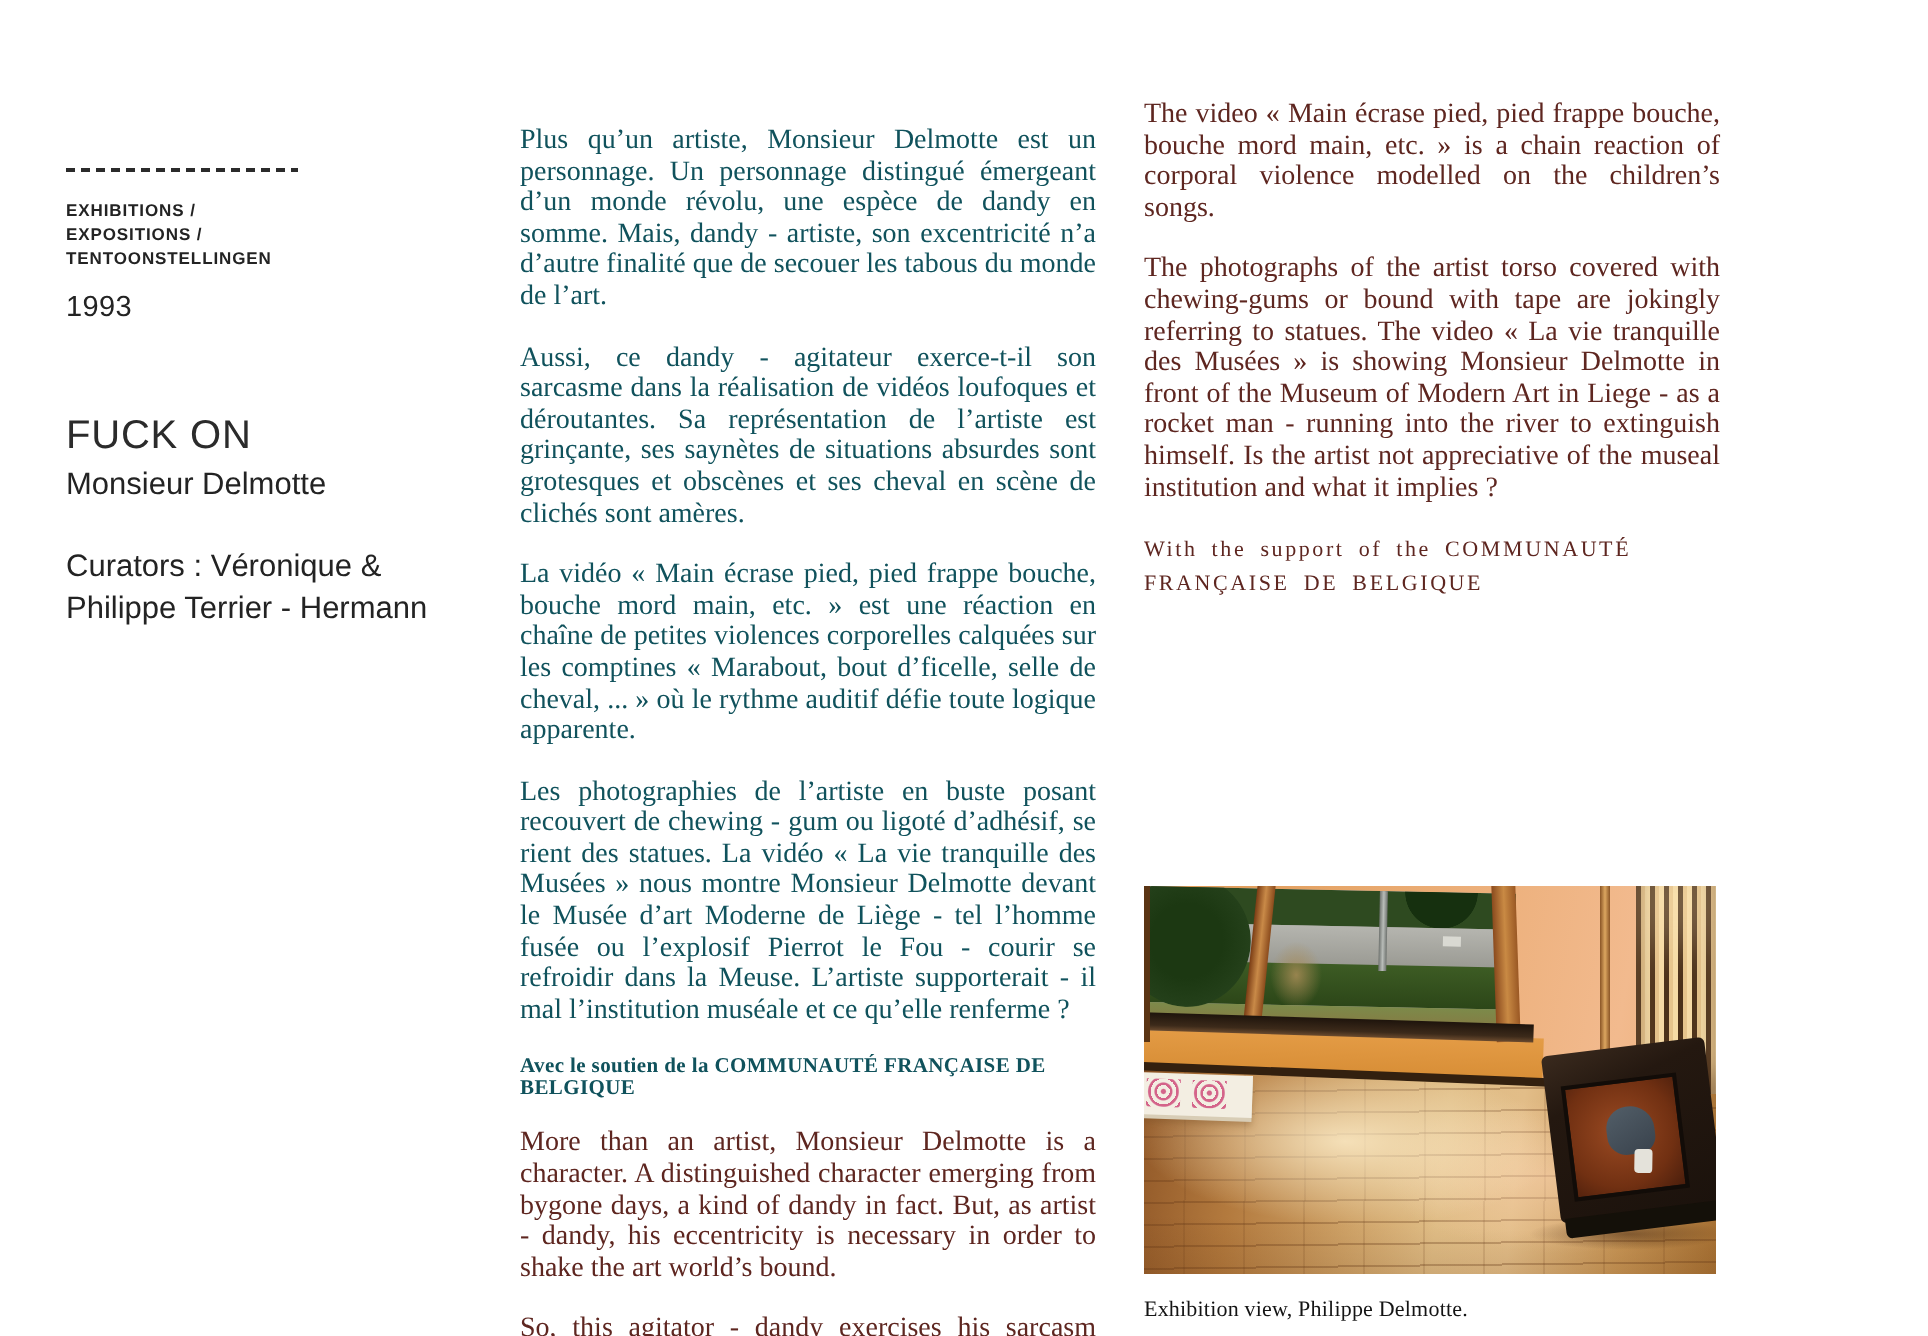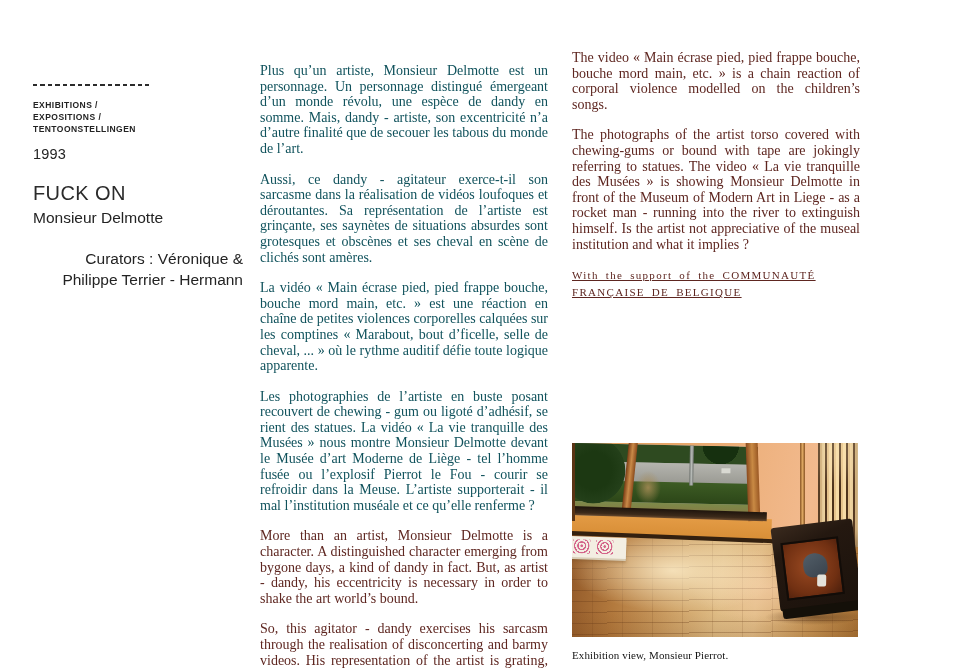--- a/index.html
+++ b/index.html
@@ -13,38 +13,38 @@
   .sidebar {
     position:absolute; left:33px; top:84px; width:210px;
     font-family:"Liberation Sans", sans-serif; color:var(--sidebar-text,#232323);
   }
   .dashed-divider {
     width:116px; height:2px; margin-bottom:13px;
     background:repeating-linear-gradient(90deg,#2b2b2b 0 4.5px,transparent 4.5px 7.5px);
   }
   .cat-line { font-size:8.5px; letter-spacing:.45px; line-height:12px;font-weight:bold; }
   .year { margin-top:11px; font-size:14.5px; letter-spacing:.2px; }
-  .exh-title { margin-top:20px; font-size:20px; letter-spacing:.4px; color:#2b2b2b; }
+  .exh-title { margin-top:45px; font-size:20px; letter-spacing:.4px; color:#2b2b2b; }
   .exh-artist { margin-top:4px; font-size:15.5px; }
-  .curators { margin-top:22px; font-size:15.5px; line-height:20.5px;text-align:right; }
+  .curators { margin-top:22px; font-size:15.5px; line-height:20.5px; }
 
   
   .col { position:absolute; text-align:justify; }
   .col-middle { left:260px; top:40px; width:288px; }
   .col-right  { left:572px; top:50px; width:288px; }
   .para { font-size:14px; line-height:15.6px; margin:0 0 15px 0; }
   .french { color:var(--french-text,#10525c);margin-top:23px; }
   .english { color:var(--english-text,#5e2620); }
   .support-fr {
     color:var(--french-text,#10525c); font-size:10.5px; font-weight:bold;
     letter-spacing:.2px; margin:8px 0 14px 0; text-align:left;
   }
   .support-en {
     color:var(--english-text,#5e2620); font-size:11px; line-height:17px;
-    letter-spacing:1.3px; word-spacing:3px; margin-top:1px; text-align:left;text-decoration:underline;
+    letter-spacing:1.3px; word-spacing:3px; margin-top:1px; text-align:left;
   }
 
   
   .photo {
     position:absolute; left:572px; top:443px; width:286px; height:194px;
     overflow:hidden; background:linear-gradient(100deg,#dd9852 0%,#eaab72 42%,#f2ba8e 78%,#eba96e 100%);
   }
   .photo * { position:absolute; }
   .under-window-wall { left:0; top:70px; width:200px; height:24px;
     background:linear-gradient(#e49c46,#d68c34); transform:rotate(1.8deg); transform-origin:left top; }
@@ -140,20 +140,21 @@
     </div>
   </aside>
 
   <section class="col col-middle">
     <div class="french">
         <p class="para">Plus qu’un artiste, Monsieur Delmotte est un personnage. Un personnage distingué émergeant d’un monde révolu, une espèce de dandy en somme. Mais, dandy - artiste, son excentricité n’a d’autre finalité que de secouer les tabous du monde de l’art.</p>
         <p class="para">Aussi, ce dandy - agitateur exerce-t-il son sarcasme dans la réalisation de vidéos loufoques et déroutantes. Sa représentation de l’artiste est grinçante, ses saynètes de situations absurdes sont grotesques et obscènes et ses cheval en scène de clichés sont amères.</p>
         <p class="para">La vidéo « Main écrase pied, pied frappe bouche, bouche mord main, etc. » est une réaction en chaîne de petites violences corporelles calquées sur les comptines « Marabout, bout d’ficelle, selle de cheval, ... » où le rythme auditif défie toute logique apparente.</p>
         <p class="para">Les photographies de l’artiste en buste posant recouvert de chewing - gum ou ligoté d’adhésif, se rient des statues. La vidéo « La vie tranquille des Musées » nous montre Monsieur Delmotte devant le Musée d’art Moderne de Liège - tel l’homme fusée ou l’explosif Pierrot le Fou - courir se refroidir dans la Meuse. L’artiste supporterait - il mal l’institution muséale et ce qu’elle renferme ?</p>
       </div>
+    <p class="support-fr">Avec le soutien de la COMMUNAUTÉ FRANÇAISE DE BELGIQUE</p>
     <div class="english">
         <p class="para">More than an artist, Monsieur Delmotte is a character. A distinguished character emerging from bygone days, a kind of dandy in fact. But, as artist - dandy, his eccentricity is necessary in order to shake the art world’s bound.</p>
         <p class="para">So, this agitator - dandy exercises his sarcasm through the realisation of disconcerting and barmy videos. His representation of the artist is grating, his playlets of</p>
       </div>
   </section>
 
   <section class="col col-right">
     <div class="english">
         <p class="para">The video « Main écrase pied, pied frappe bouche, bouche mord main, etc. » is a chain reaction of corporal violence modelled on the children’s songs.</p>
         <p class="para">The photographs of the artist torso covered with chewing-gums or bound with tape are jokingly referring to statues. The video « La vie tranquille des Musées » is showing Monsieur Delmotte in front of the Museum of Modern Art in Liege - as a rocket man - running into the river to extinguish himself. Is the artist not appreciative of the museal institution and what it implies ?</p>
@@ -193,15 +194,15 @@
     <div class="tv">
       <div class="tv-body"></div>
       <div class="tv-screen">
         <div class="tv-figure"></div>
         <div class="tv-figure-legs"></div>
       </div>
       <div class="tv-base"></div>
     </div>
   </figure>
 
-  <figcaption class="caption">Exhibition view, Monsieur Pierrot.</figcaption>
+  <figcaption class="caption">Exhibition view, Philippe Delmotte.</figcaption>
 
 </div>
 
 </body></html>

